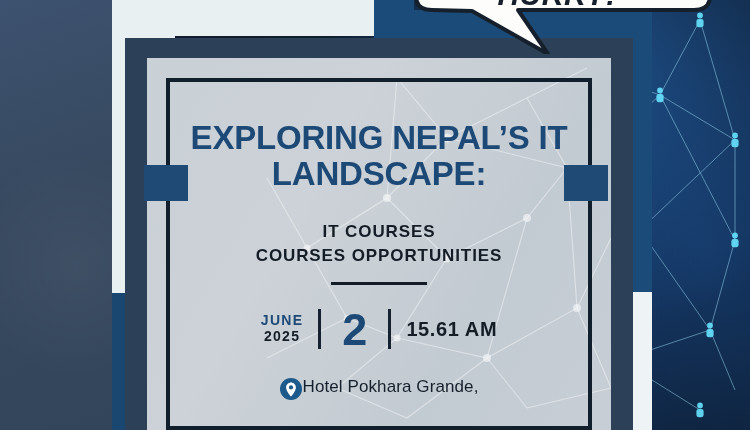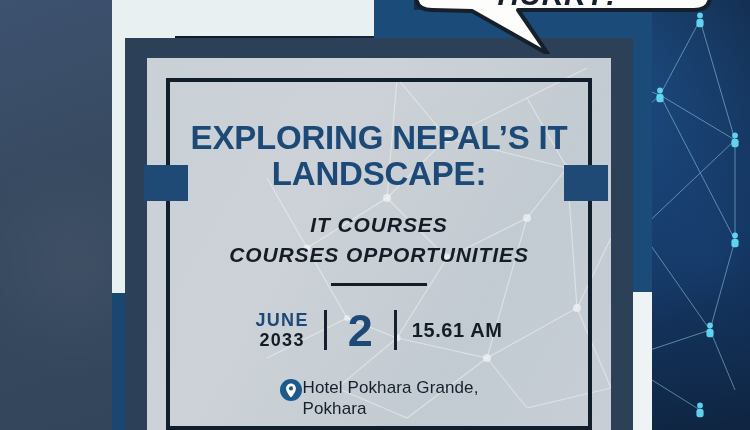--- a/index.html
+++ b/index.html
@@ -165,44 +165,43 @@
   }
   .title {
     font-size: 33px;
     line-height: 1.08;
     font-weight: 800;
     color: #1d4977;
     letter-spacing: -0.2px;
     margin: 14px 0 0 0;
   }
   .subtitle {
-    margin-top: 19px;
-    font-size: 21px;
+    margin-top: 29px;
+    font-size: 17px;
     line-height: 1.42;
     font-weight: 700;
     color: #141c26;
     letter-spacing: 0.9px;
-    font-style: italic;
   }
   .rule {
     width: 96px;
     height: 3px;
     background: #141c26;
     margin: 13px auto 0 auto;
   }
 
   .datarow {
     margin-top: 22px;
     display: flex;
     align-items: center;
     justify-content: center;
     gap: 15px;
   }
   .month-year {
-    font-size: 18px;
+    font-size: 14px;
     font-weight: 700;
     color: #141c26;
     line-height: 1.14;
     letter-spacing: 1.3px;
     text-align: center;
   }
   .month-year .mon { color: #1d4977; }
   .vdiv {
     width: 3px;
     height: 40px;
@@ -376,34 +375,33 @@
     <div class="subtitle">
       <div>IT COURSES</div>
       <div>COURSES OPPORTUNITIES</div>
     </div>
 
     <div class="rule"></div>
 
     <div class="datarow">
       <div class="month-year">
         <div class="mon">JUNE</div>
-        <div>2033</div>
+        <div>2025</div>
       </div>
       <div class="vdiv"></div>
       <div class="daynum">2</div>
       <div class="vdiv"></div>
       <div class="timetxt">15.61 AM</div>
     </div>
 
     <div class="venue">
       <svg class="pin" width="22" height="26" viewBox="0 0 22 26">
         <circle cx="11" cy="11" r="11" fill="#1d5a8c"></circle>
         <path d="M11 4.5 c-2.7 0-4.9 2.2-4.9 4.9 0 3.6 4.9 9.1 4.9 9.1 s4.9-5.5 4.9-9.1 c0-2.7-2.2-4.9-4.9-4.9 z" fill="#ffffff"></path>
         <circle cx="11" cy="9.4" r="2.1" fill="#1d5a8c"></circle>
       </svg>
       <div class="venue-text">
         <div>Hotel Pokhara Grande,</div>
-        <div>Pokhara</div>
       </div>
     </div>
   </div>
 
 </div>
 
 </body></html>

